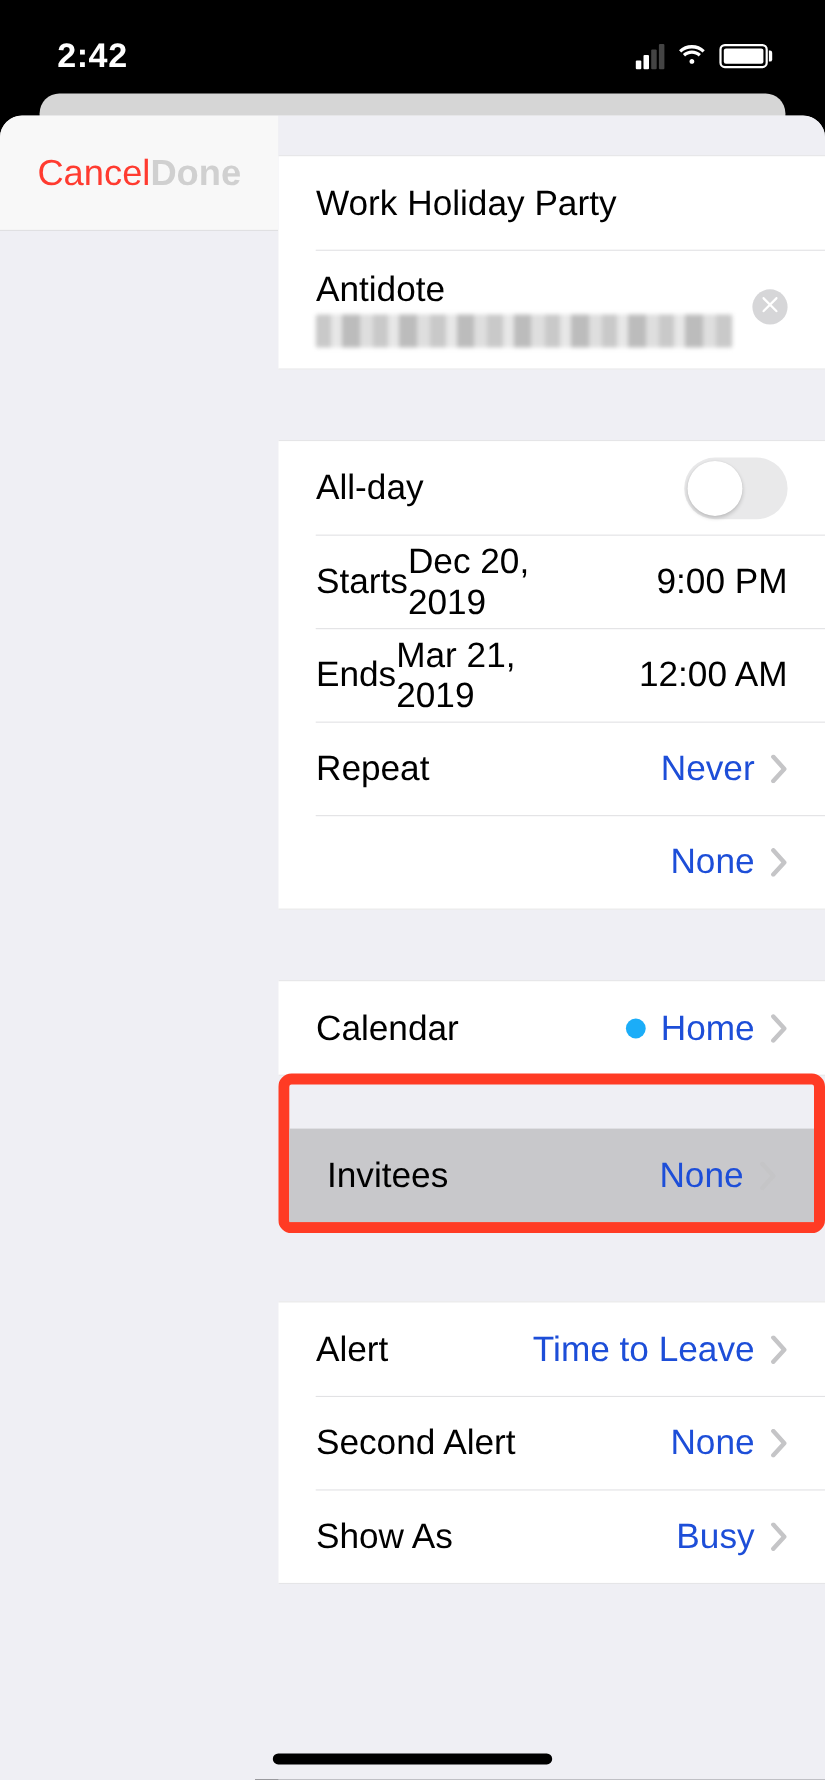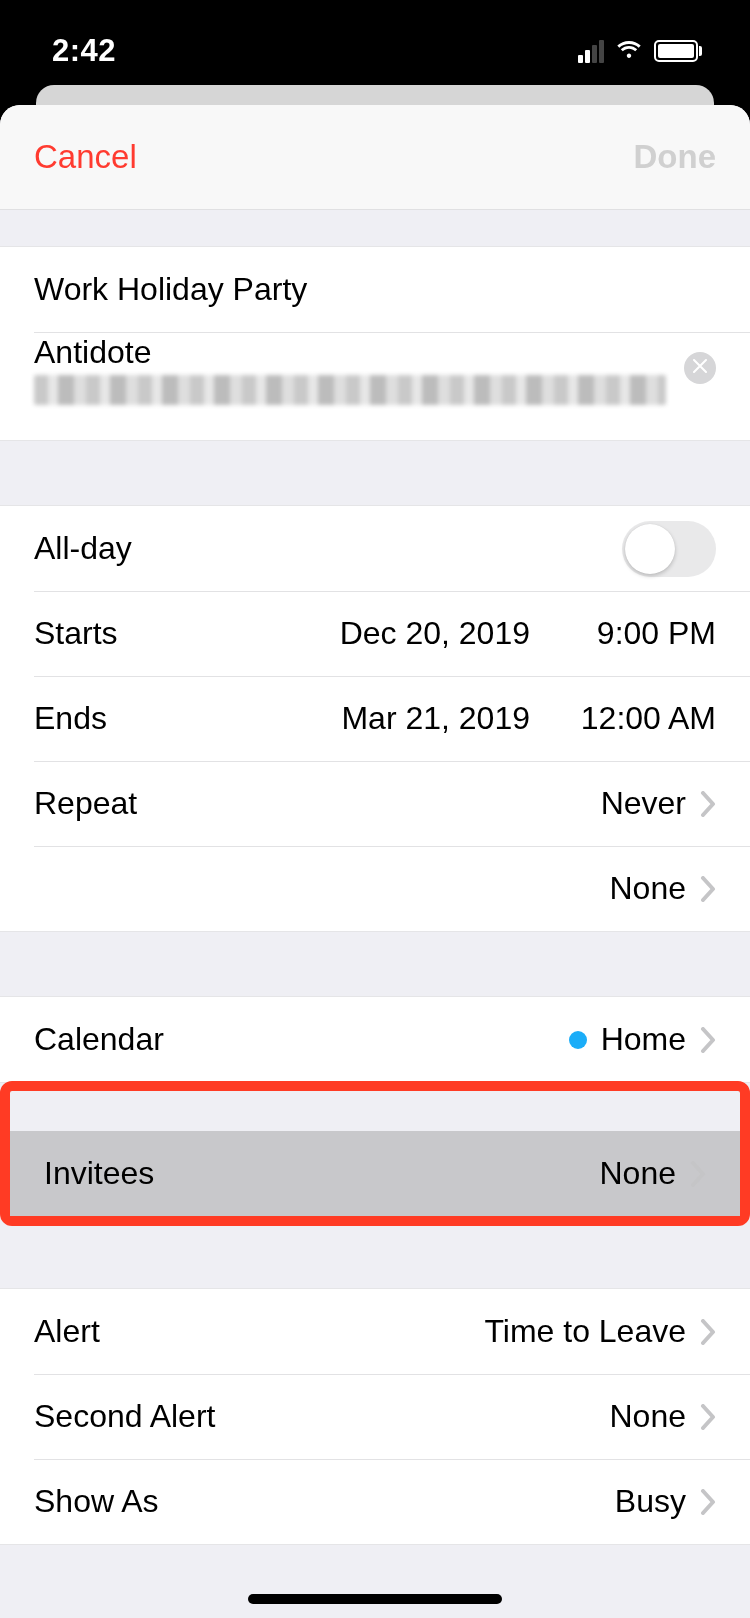--- a/index.html
+++ b/index.html
@@ -44,21 +44,21 @@
     }
     
     
     .sheet {
       position: absolute;
       top: 105px; left: 0; right: 0; bottom: 0;
       background: #efeff4;
       border-radius: 20px 20px 0 0;
       overflow: hidden;
       display: flex;
-      flex-direction: column;
+      flex-direction: row;
     }
     .nav-header {
       height: 105px;
       background: #f8f8f8;
       display: flex;
       align-items: center;
       justify-content: space-between;
       padding: 0 34px;
       border-bottom: 1px solid #e0e0e2;
     }
@@ -87,21 +87,21 @@
     .row + .row::before,
     .divider::before {
       content: "";
       position: absolute;
       left: 34px; right: 0; top: 0;
       height: 1px;
       background: #e2e2e4;
     }
     .row-label { flex: 0 0 auto; }
     .row-spacer { flex: 1; }
-    .row-value { color: #000000; font-size: 32px; }
+    .row-value { color: #1d4ed8; font-size: 32px; }
     .row-date { color: #000; font-size: 32px; margin-right: 36px;}
     .row-time { color: #000; font-size: 32px; min-width: 150px; text-align: right;}
     .chevron {
       margin-left: 14px;
       color: #c5c5c7;
     }
     .chevron svg { width: 16px; height: 26px; display: block; }
     
     
     .title-input { 
@@ -110,21 +110,21 @@
       outline: none; 
       font-size: 32px; 
       font-family: inherit; 
       color: #000;
       background: transparent;
     }
     .location-row {
       min-height: 108px;
       display: flex;
       align-items: flex-start;
-      padding: 2px 34px 18px 34px;
+      padding: 18px 34px 18px 34px;
       position: relative;
     }
     .location-row::before {
       content:""; position:absolute; left:34px; right:0; top:0; height:1px; background:#e2e2e4;
     }
     .loc-text { flex: 1; }
     .loc-name { font-size: 32px; color:#000; margin-bottom: 4px; }
     .loc-blur {
       height: 30px;
       width: 100%;

